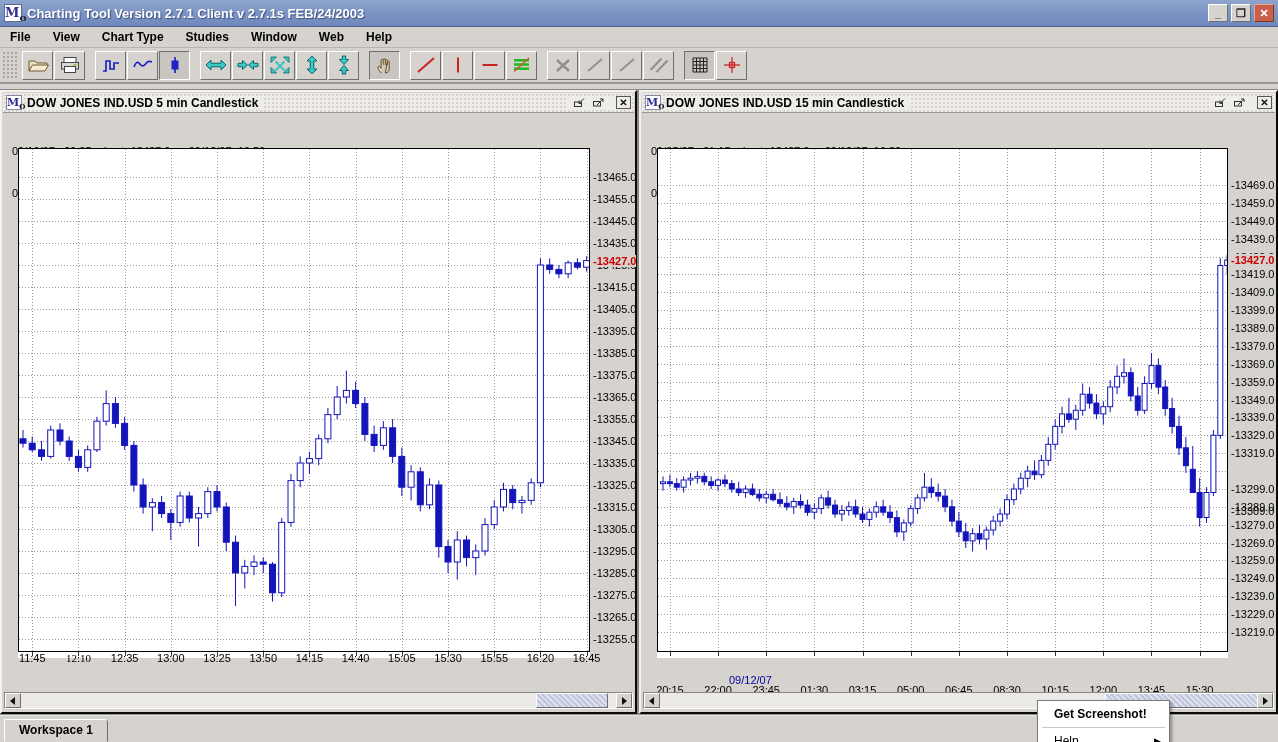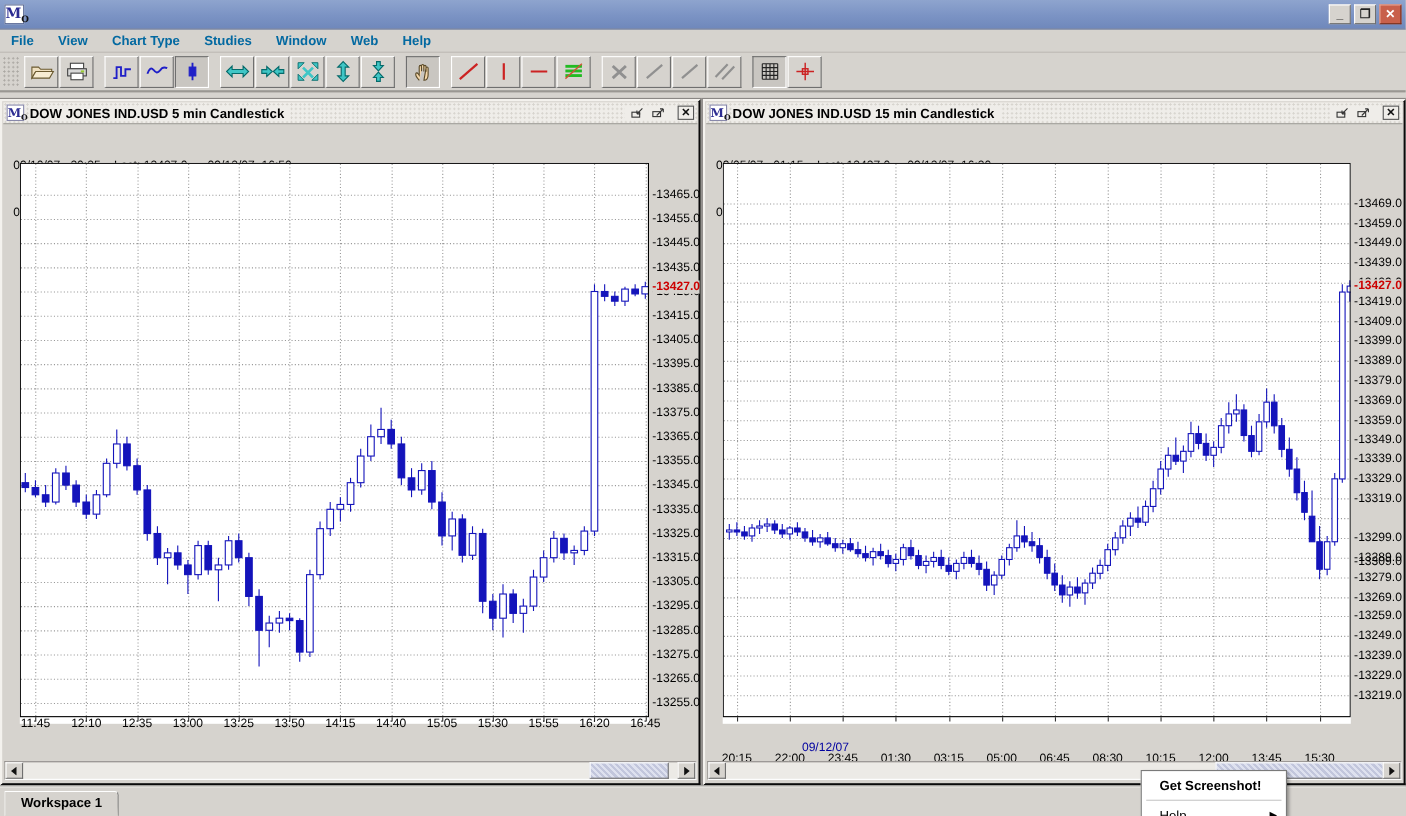--- a/index.html
+++ b/index.html
@@ -14,21 +14,21 @@
   .app-icon small { font-size:8px; color:#111; vertical-align:sub; }
   .titlebar .title { color:#fff; font-size:13px; font-weight:bold; text-shadow:1px 1px 1px #3c4e7d; }
   .winbtns { margin-left:auto; display:flex; gap:3px; }
   .winbtn { width:20px; height:18px; background:#d6d3ce; border:1px solid; border-color:#fff #6f6f6f #6f6f6f #fff;
     font-size:11px; font-weight:bold; color:#222; display:flex; align-items:center; justify-content:center; line-height:1; }
   .winbtn.close { color:#fff; background:#c8604b; border-color:#e9a795 #7c3322 #7c3322 #e9a795; }
 
   
   .menubar { height:21px; background:#d6d3ce; display:flex; align-items:center; padding-left:8px;
     border-bottom:1px solid #b8b5b0; }
-  .mitem { font-size:12px; font-weight:bold; color:#0369a1; margin-right:18px; padding:1px 2px; }
+  .mitem { font-size:12px; font-weight:bold; color:#000000; margin-right:18px; padding:1px 2px; }
 
   
   .toolbar { height:36px; background:#d6d3ce; display:flex; align-items:center; padding:2px 2px;
     border-bottom:2px solid #9a9792; }
   .gripper { width:16px; height:28px; margin-right:4px;
     background-image:radial-gradient(#aaa7a2 28%, transparent 30%); background-size:4px 4px; }
   .tgap { width:9px; height:28px; }
   .tbtn { width:31px; height:29px; background:#d6d3ce; border:1px solid; border-color:#fff #6f6f6f #6f6f6f #fff;
     display:flex; align-items:center; justify-content:center; margin-right:1px; }
   .tbtn.pressed { background:#c9c6c1; border-color:#6f6f6f #fff #fff #6f6f6f; }
@@ -87,20 +87,21 @@
   .ctxitem { font-size:12px; color:#000; padding:3px 8px 3px 16px; display:flex; align-items:center; }
   .ctxitem.bold { font-weight:bold; }
   .ctxsep { border-top:1px solid #c8c8c8; margin:3px 4px; }
   .ctxarrow { margin-left:auto; font-size:9px; }
 </style>
 </head>
 <body>
 
 <div class="titlebar">
   <div class="app-icon">M<small>O</small></div>
+  <div class="title">Charting Tool Version 2.7.1 Client v 2.7.1s FEB/24/2003</div>
   <div class="winbtns">
     <div class="winbtn">_</div>
     <div class="winbtn">❐</div>
     <div class="winbtn close">✕</div>
   </div>
 </div>
 
 <div class="menubar">
     <span class="mitem">File</span>
     <span class="mitem">View</span>
@@ -539,21 +540,21 @@
       <div class="ylab" style="top: 375px;">-13305.0</div>
       <div class="ylab" style="top: 397px;">-13295.0</div>
       <div class="ylab" style="top: 419px;">-13285.0</div>
       <div class="ylab" style="top: 441px;">-13275.0</div>
       <div class="ylab" style="top: 463px;">-13265.0</div>
       <div class="ylab" style="top: 485px;">-13255.0</div>
       <div class="ylab red" style="top: 106.6px;">-13427.0</div>
     </div>
   <div class="xaxis" style="left: 16px; width: 572px;">
       <div class="xlab" style="left: -7.76px;">11:45</div>
-      <div class="xlab" style="left: 38.44px;">12:10</div>
+      <div class="xlab" style="left: 38.44px; font-family: Liberation Serif, serif;">12:10</div>
       <div class="xlab" style="left: 84.64px;">12:35</div>
       <div class="xlab" style="left: 130.84px;">13:00</div>
       <div class="xlab" style="left: 177.04px;">13:25</div>
       <div class="xlab" style="left: 223.24px;">13:50</div>
       <div class="xlab" style="left: 269.44px;">14:15</div>
       <div class="xlab" style="left: 315.64px;">14:40</div>
       <div class="xlab" style="left: 361.84px;">15:05</div>
       <div class="xlab" style="left: 408.04px;">15:30</div>
       <div class="xlab" style="left: 454.24px;">15:55</div>
       <div class="xlab" style="left: 500.44px;">16:20</div>

